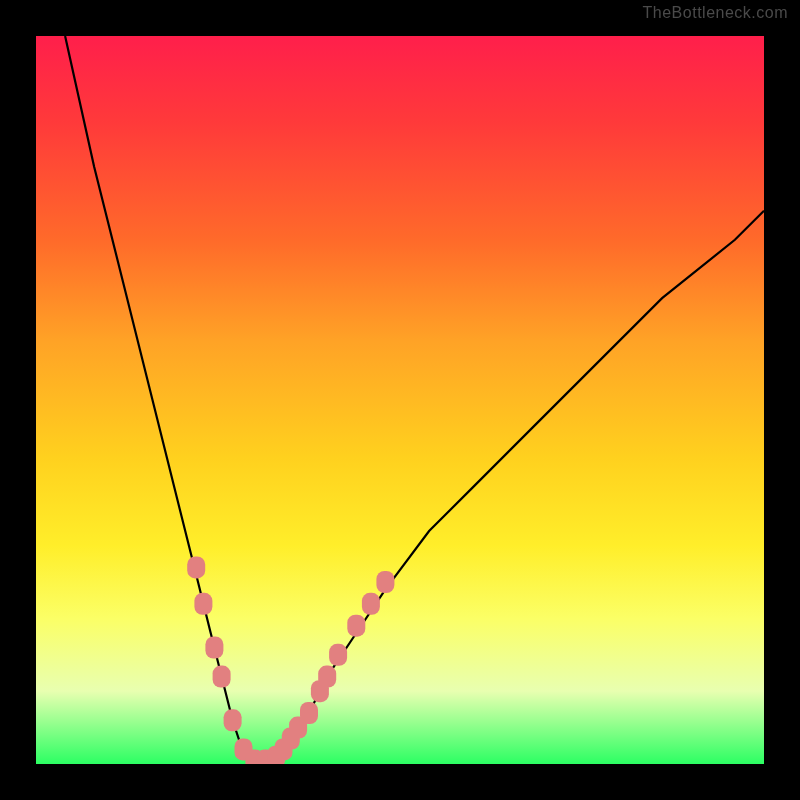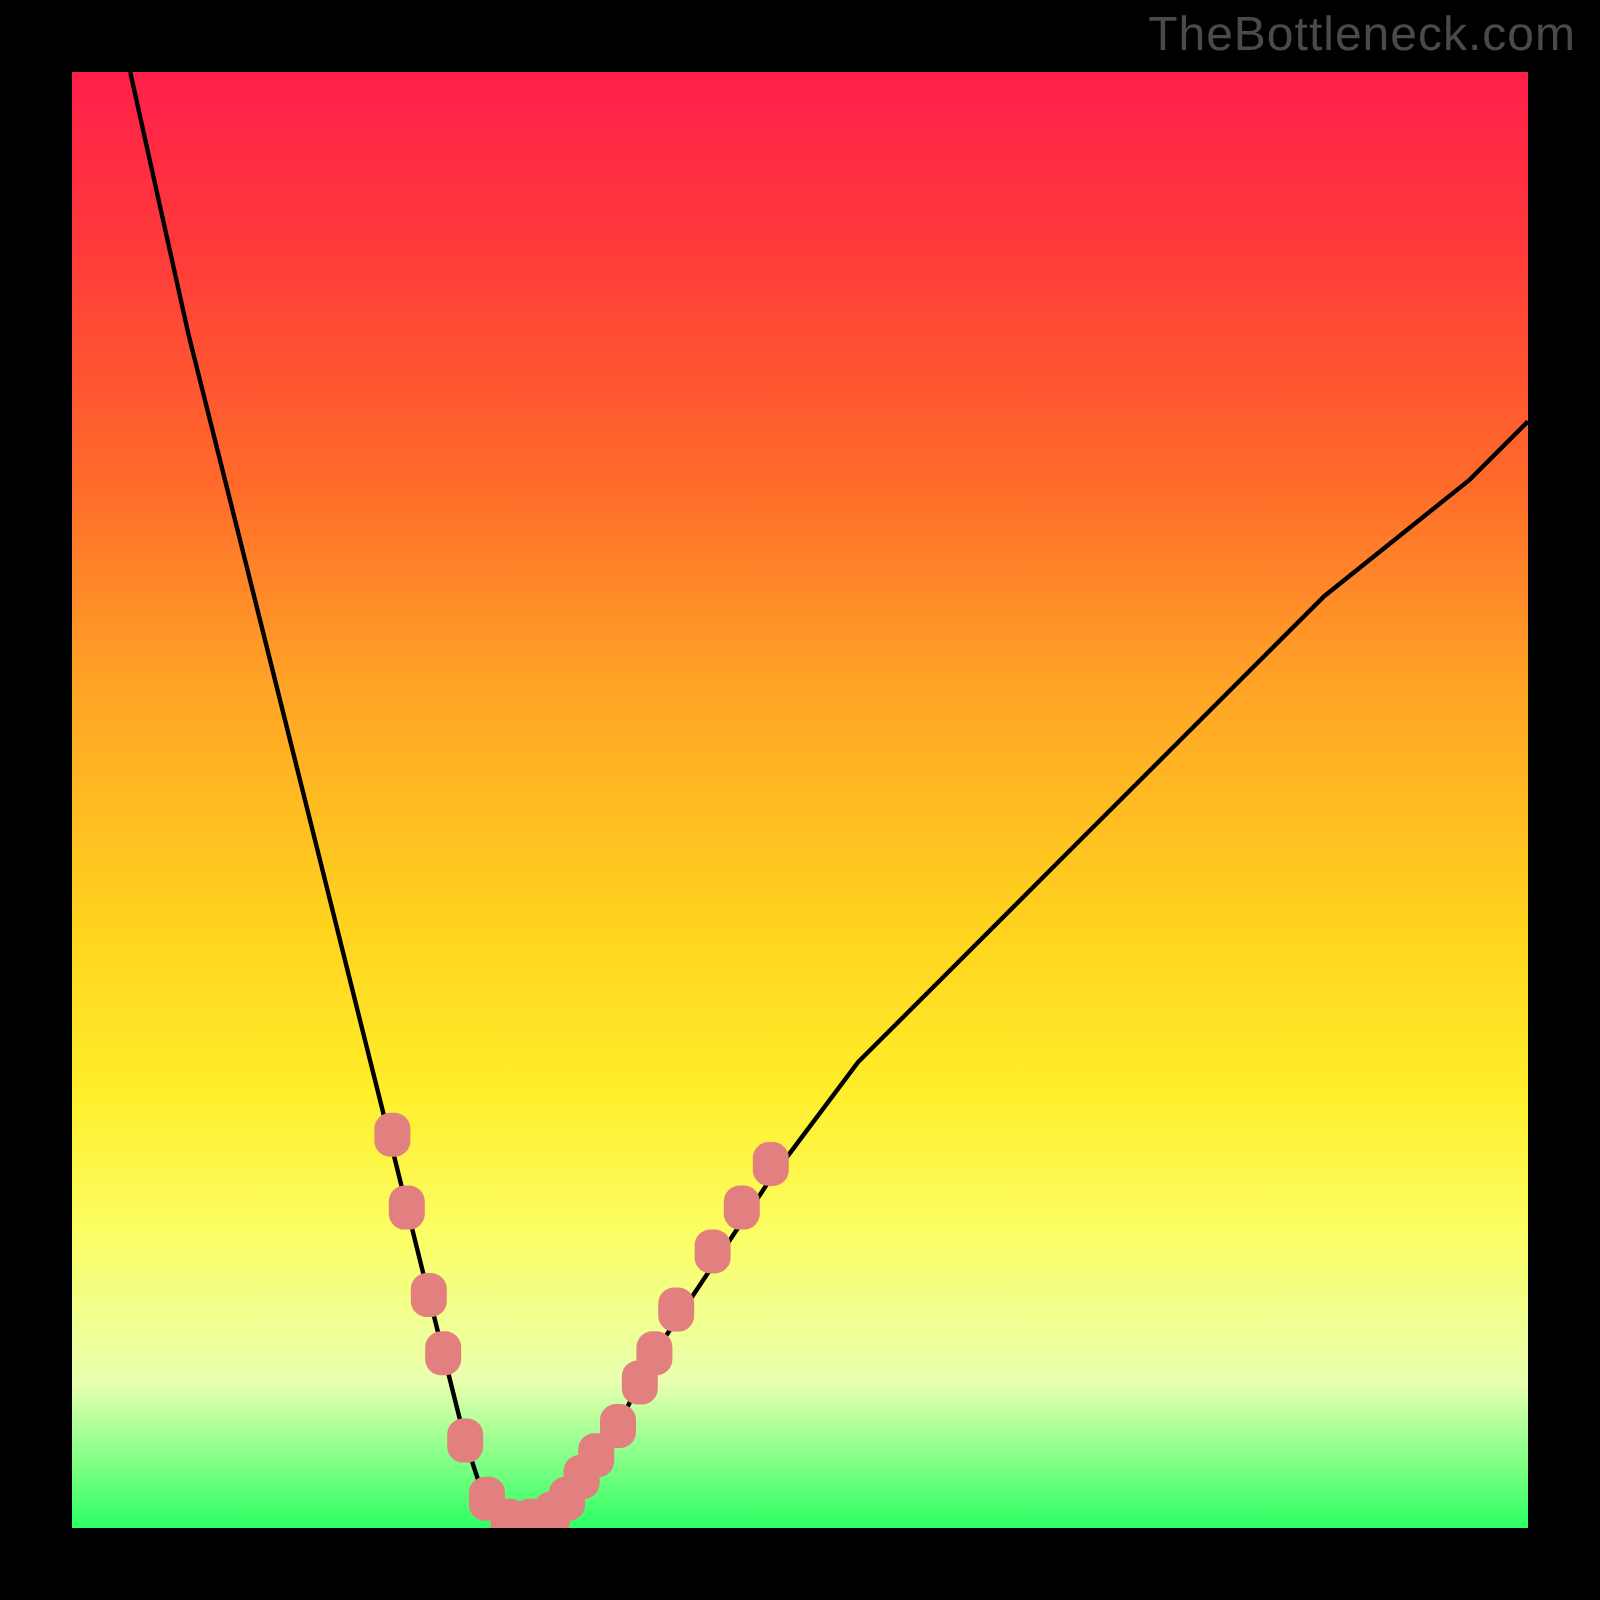--- a/index.html
+++ b/index.html
@@ -15,21 +15,21 @@
     position: relative;
     width: 800px;
     height: 800px;
     background: #000;
   }
   .watermark {
     position: absolute;
     top: 4px;
     right: 12px;
     color: #4a4a4a;
-    font-size: 24px;
+    font-size: 16px;
     font-weight: 500;
     letter-spacing: 0.5px;
     z-index: 5;
   }
   .plot {
     position: absolute;
     left: 36px;
     top: 36px;
     width: 728px;
     height: 728px;

